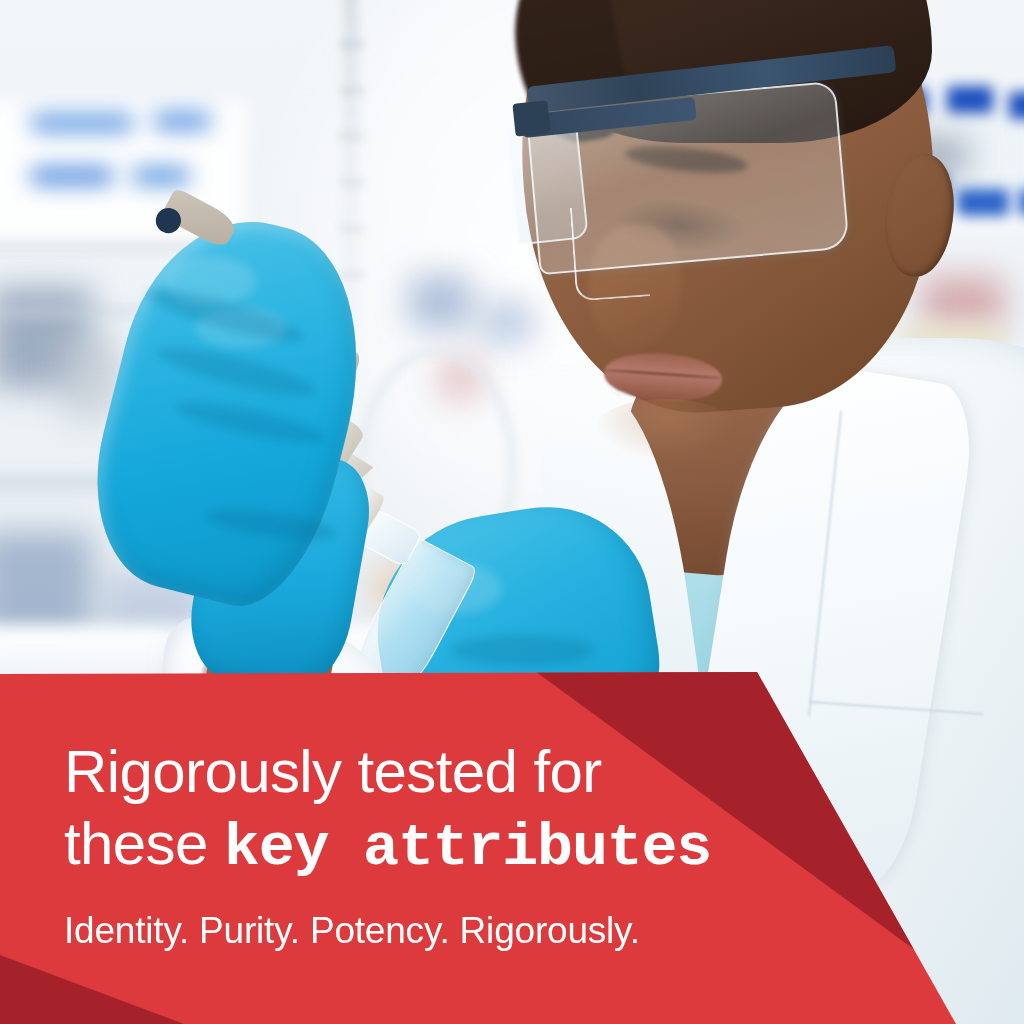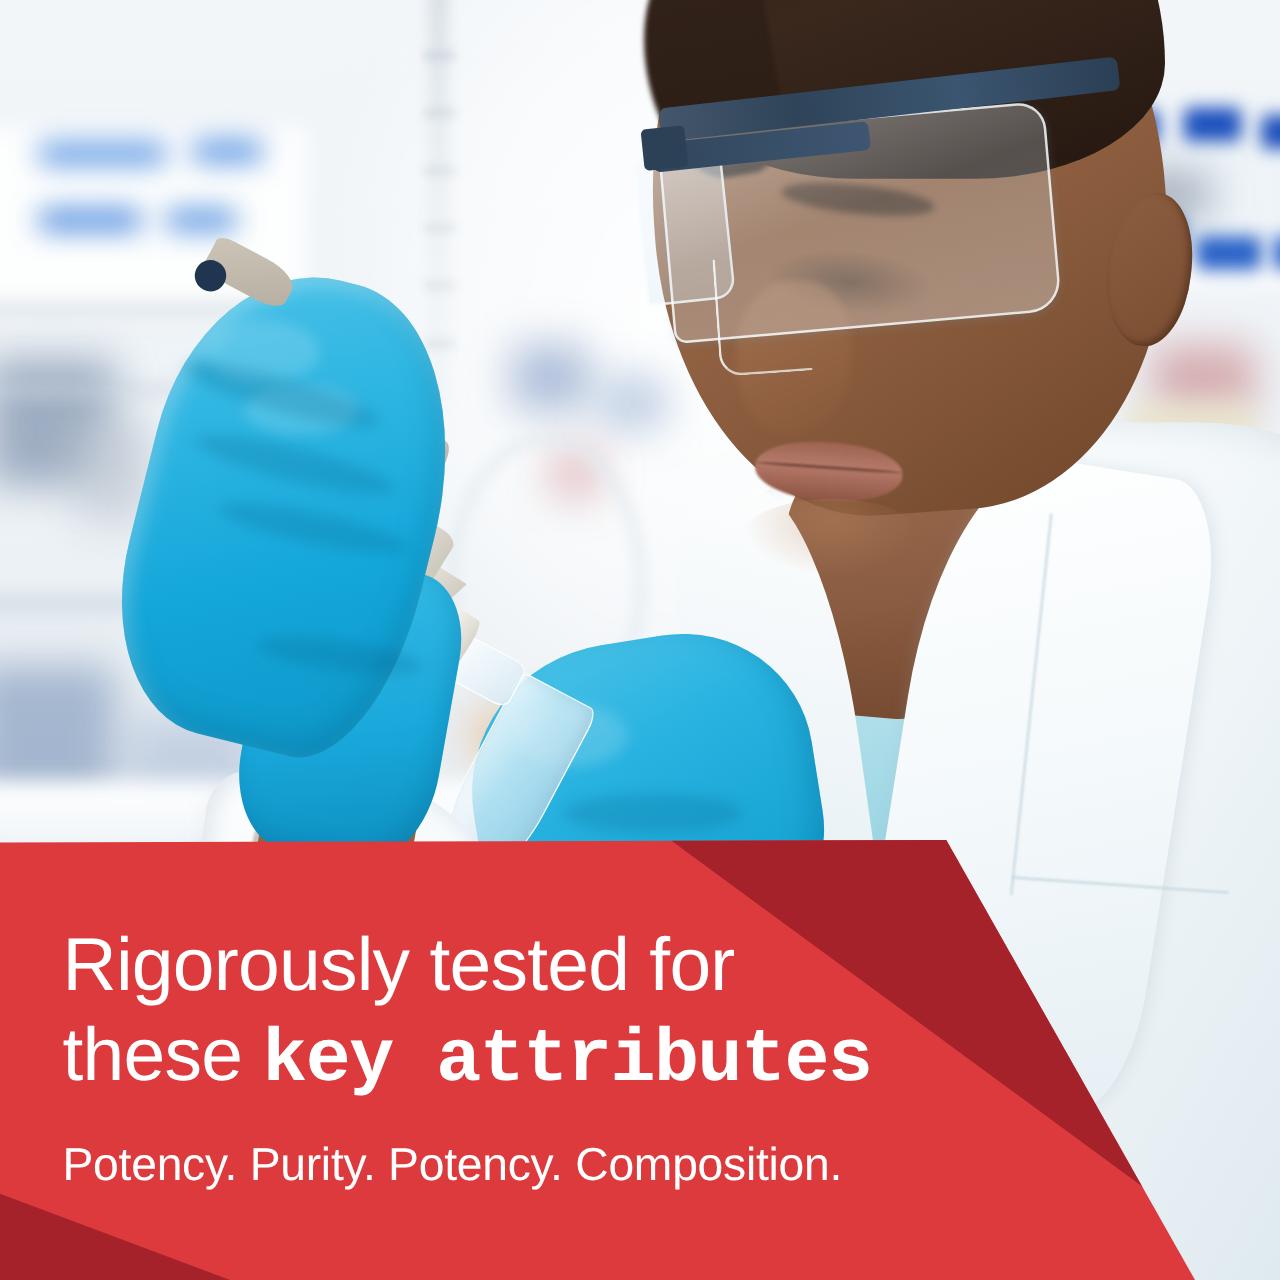--- a/index.html
+++ b/index.html
@@ -553,21 +553,21 @@
     top: 0;
     width: 1024px;
     height: 1024px;
     pointer-events: none;
   }
   .banner svg { display: block; }
 
   
   .banner-text {
     position: absolute;
-    left: 50px;
+    left: 64px;
     top: 736px;
     width: 720px;
   }
   .headline {
     color: #ffffff;
     font-size: 60px;
     line-height: 72px;
     font-weight: 300;
     letter-spacing: -0.6px;
     margin: 0;
@@ -730,16 +730,16 @@
         <polygon points="0,660 1024,660 1024,1030 520,660" fill="#A5222A"></polygon>
 
         <polygon points="-40,1030 -40,940 200,1030" fill="#A5222A"></polygon>
       </g>
     </svg>
   </div>
 
   <div class="banner-text">
     <div class="headline">Rigorously tested for</div>
     <div class="headline"><span>these </span><span class="strong">key attributes</span></div>
-    <div class="subline">Potency. Purity. Potency. Composition.</div>
+    <div class="subline">Identity. Purity. Potency. Rigorously.</div>
   </div>
 
 </div>
 
 </body></html>

